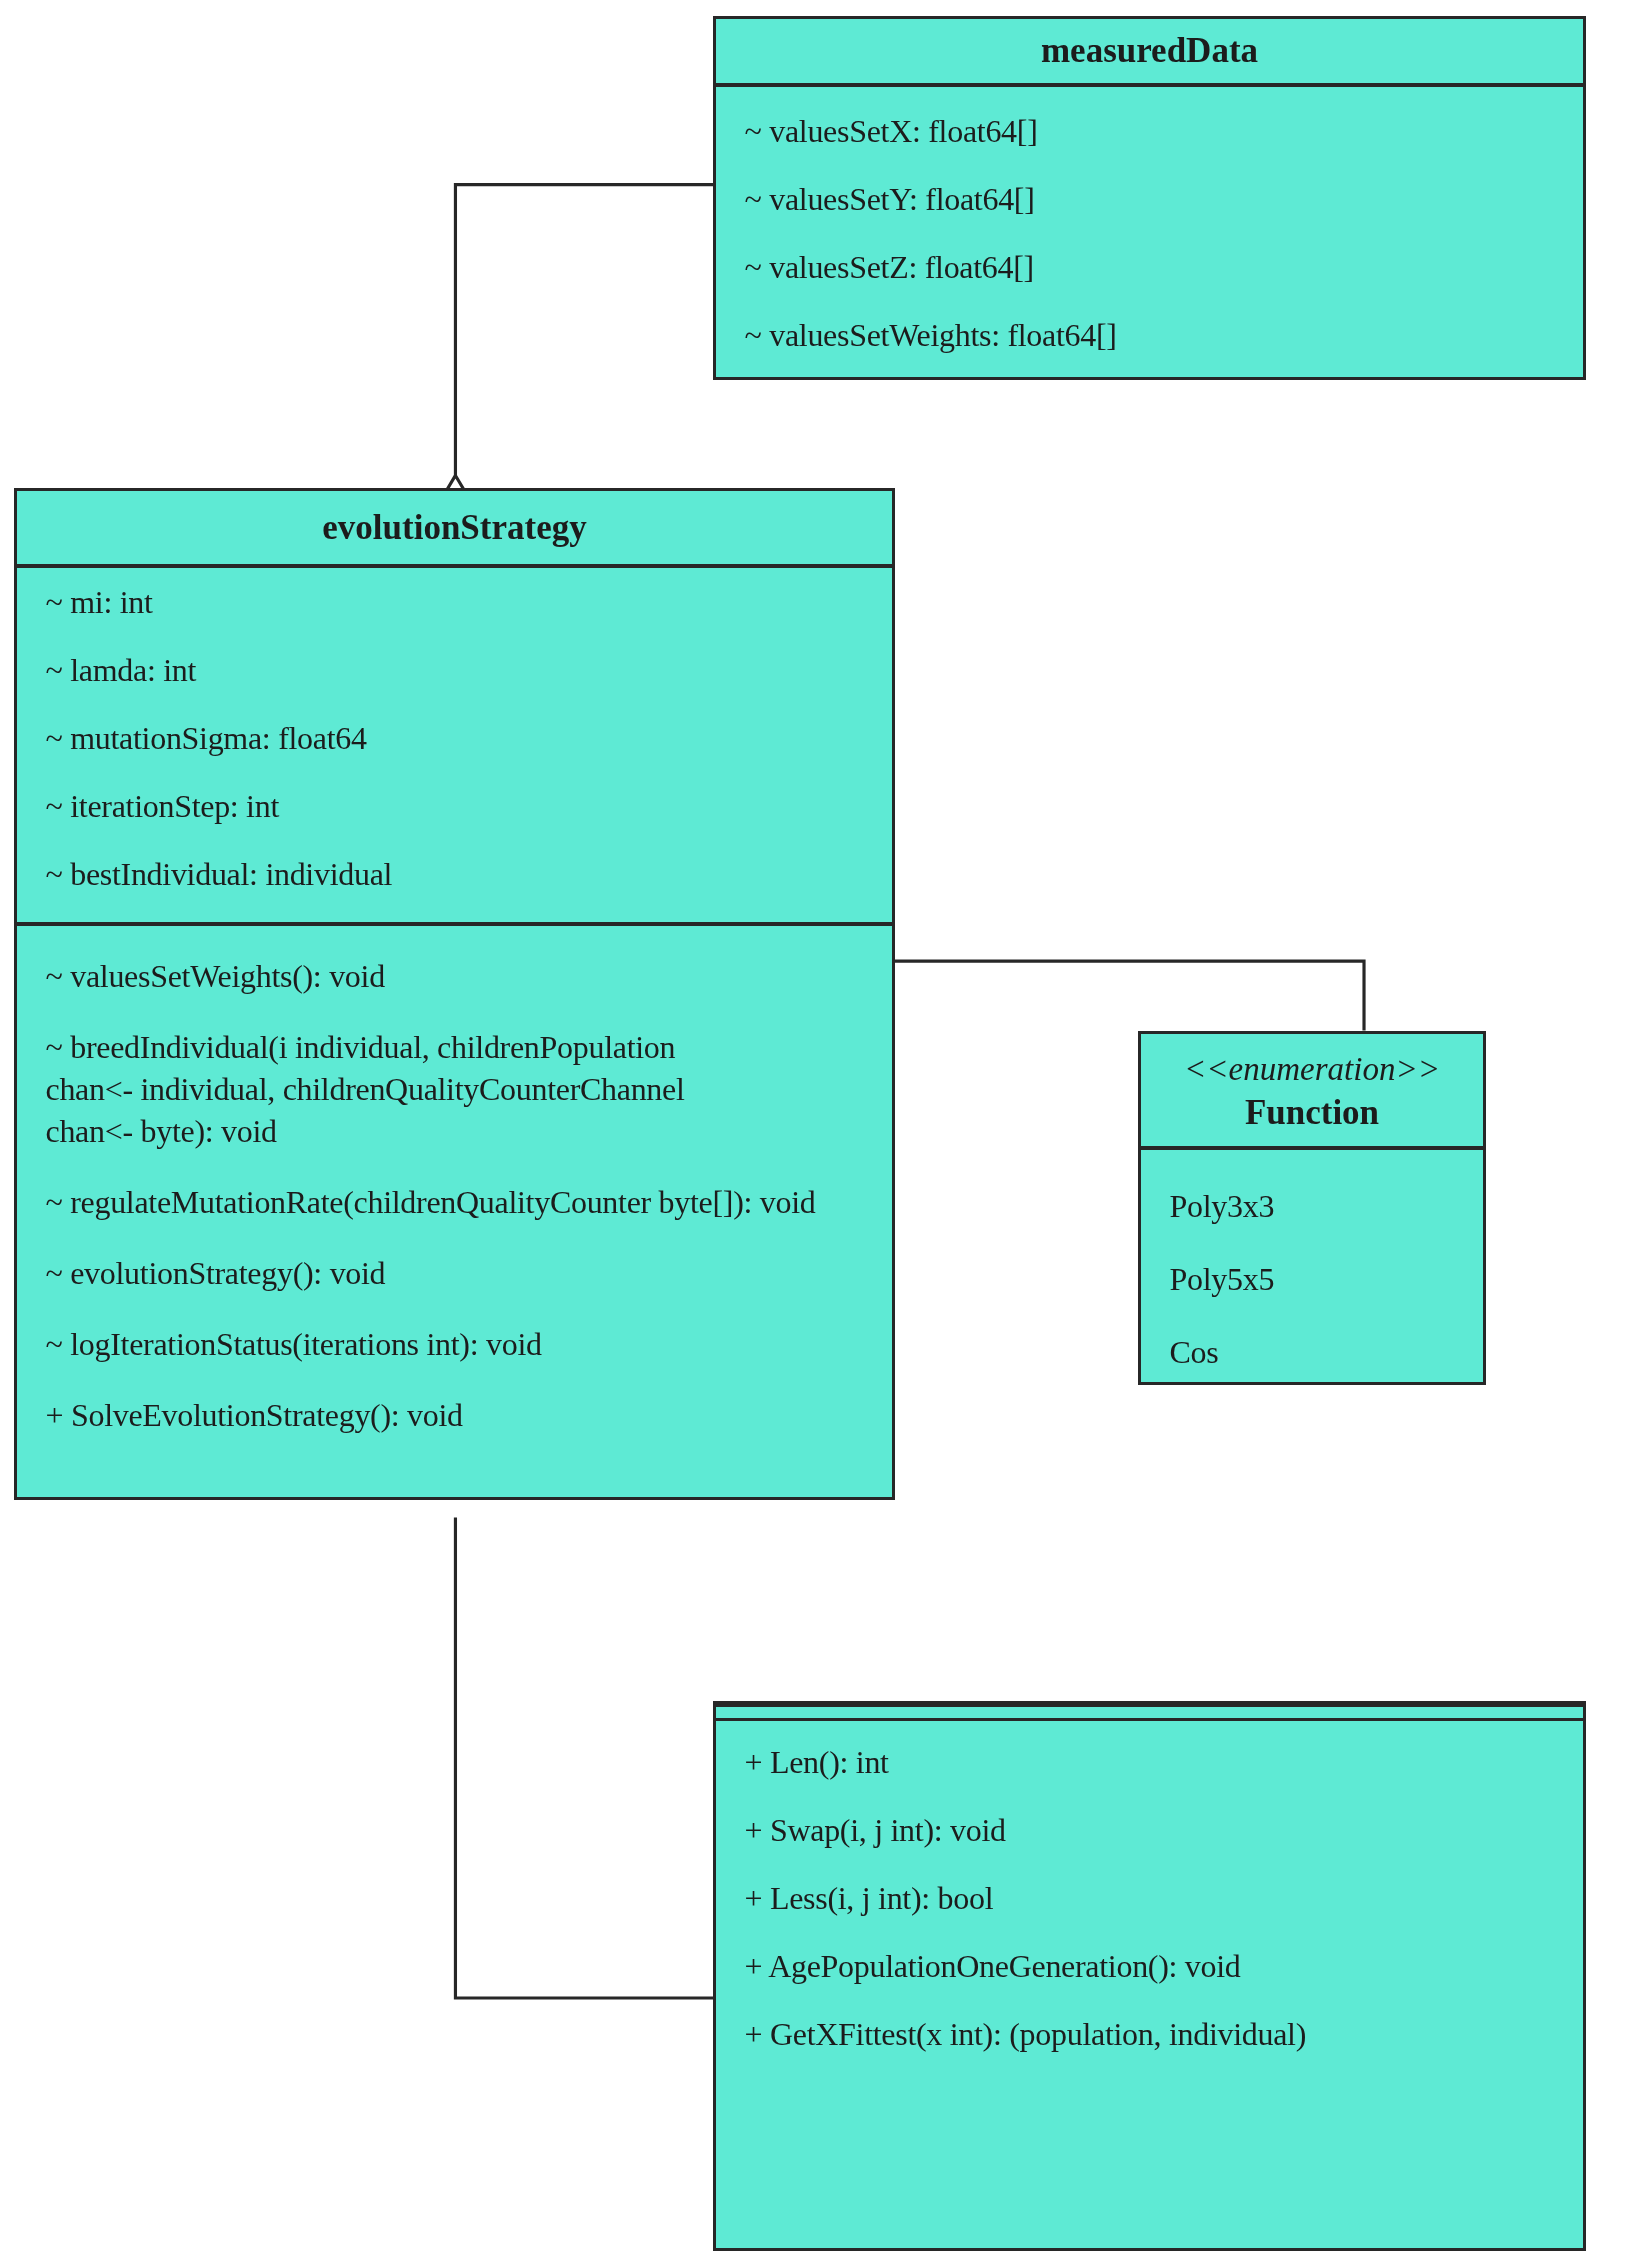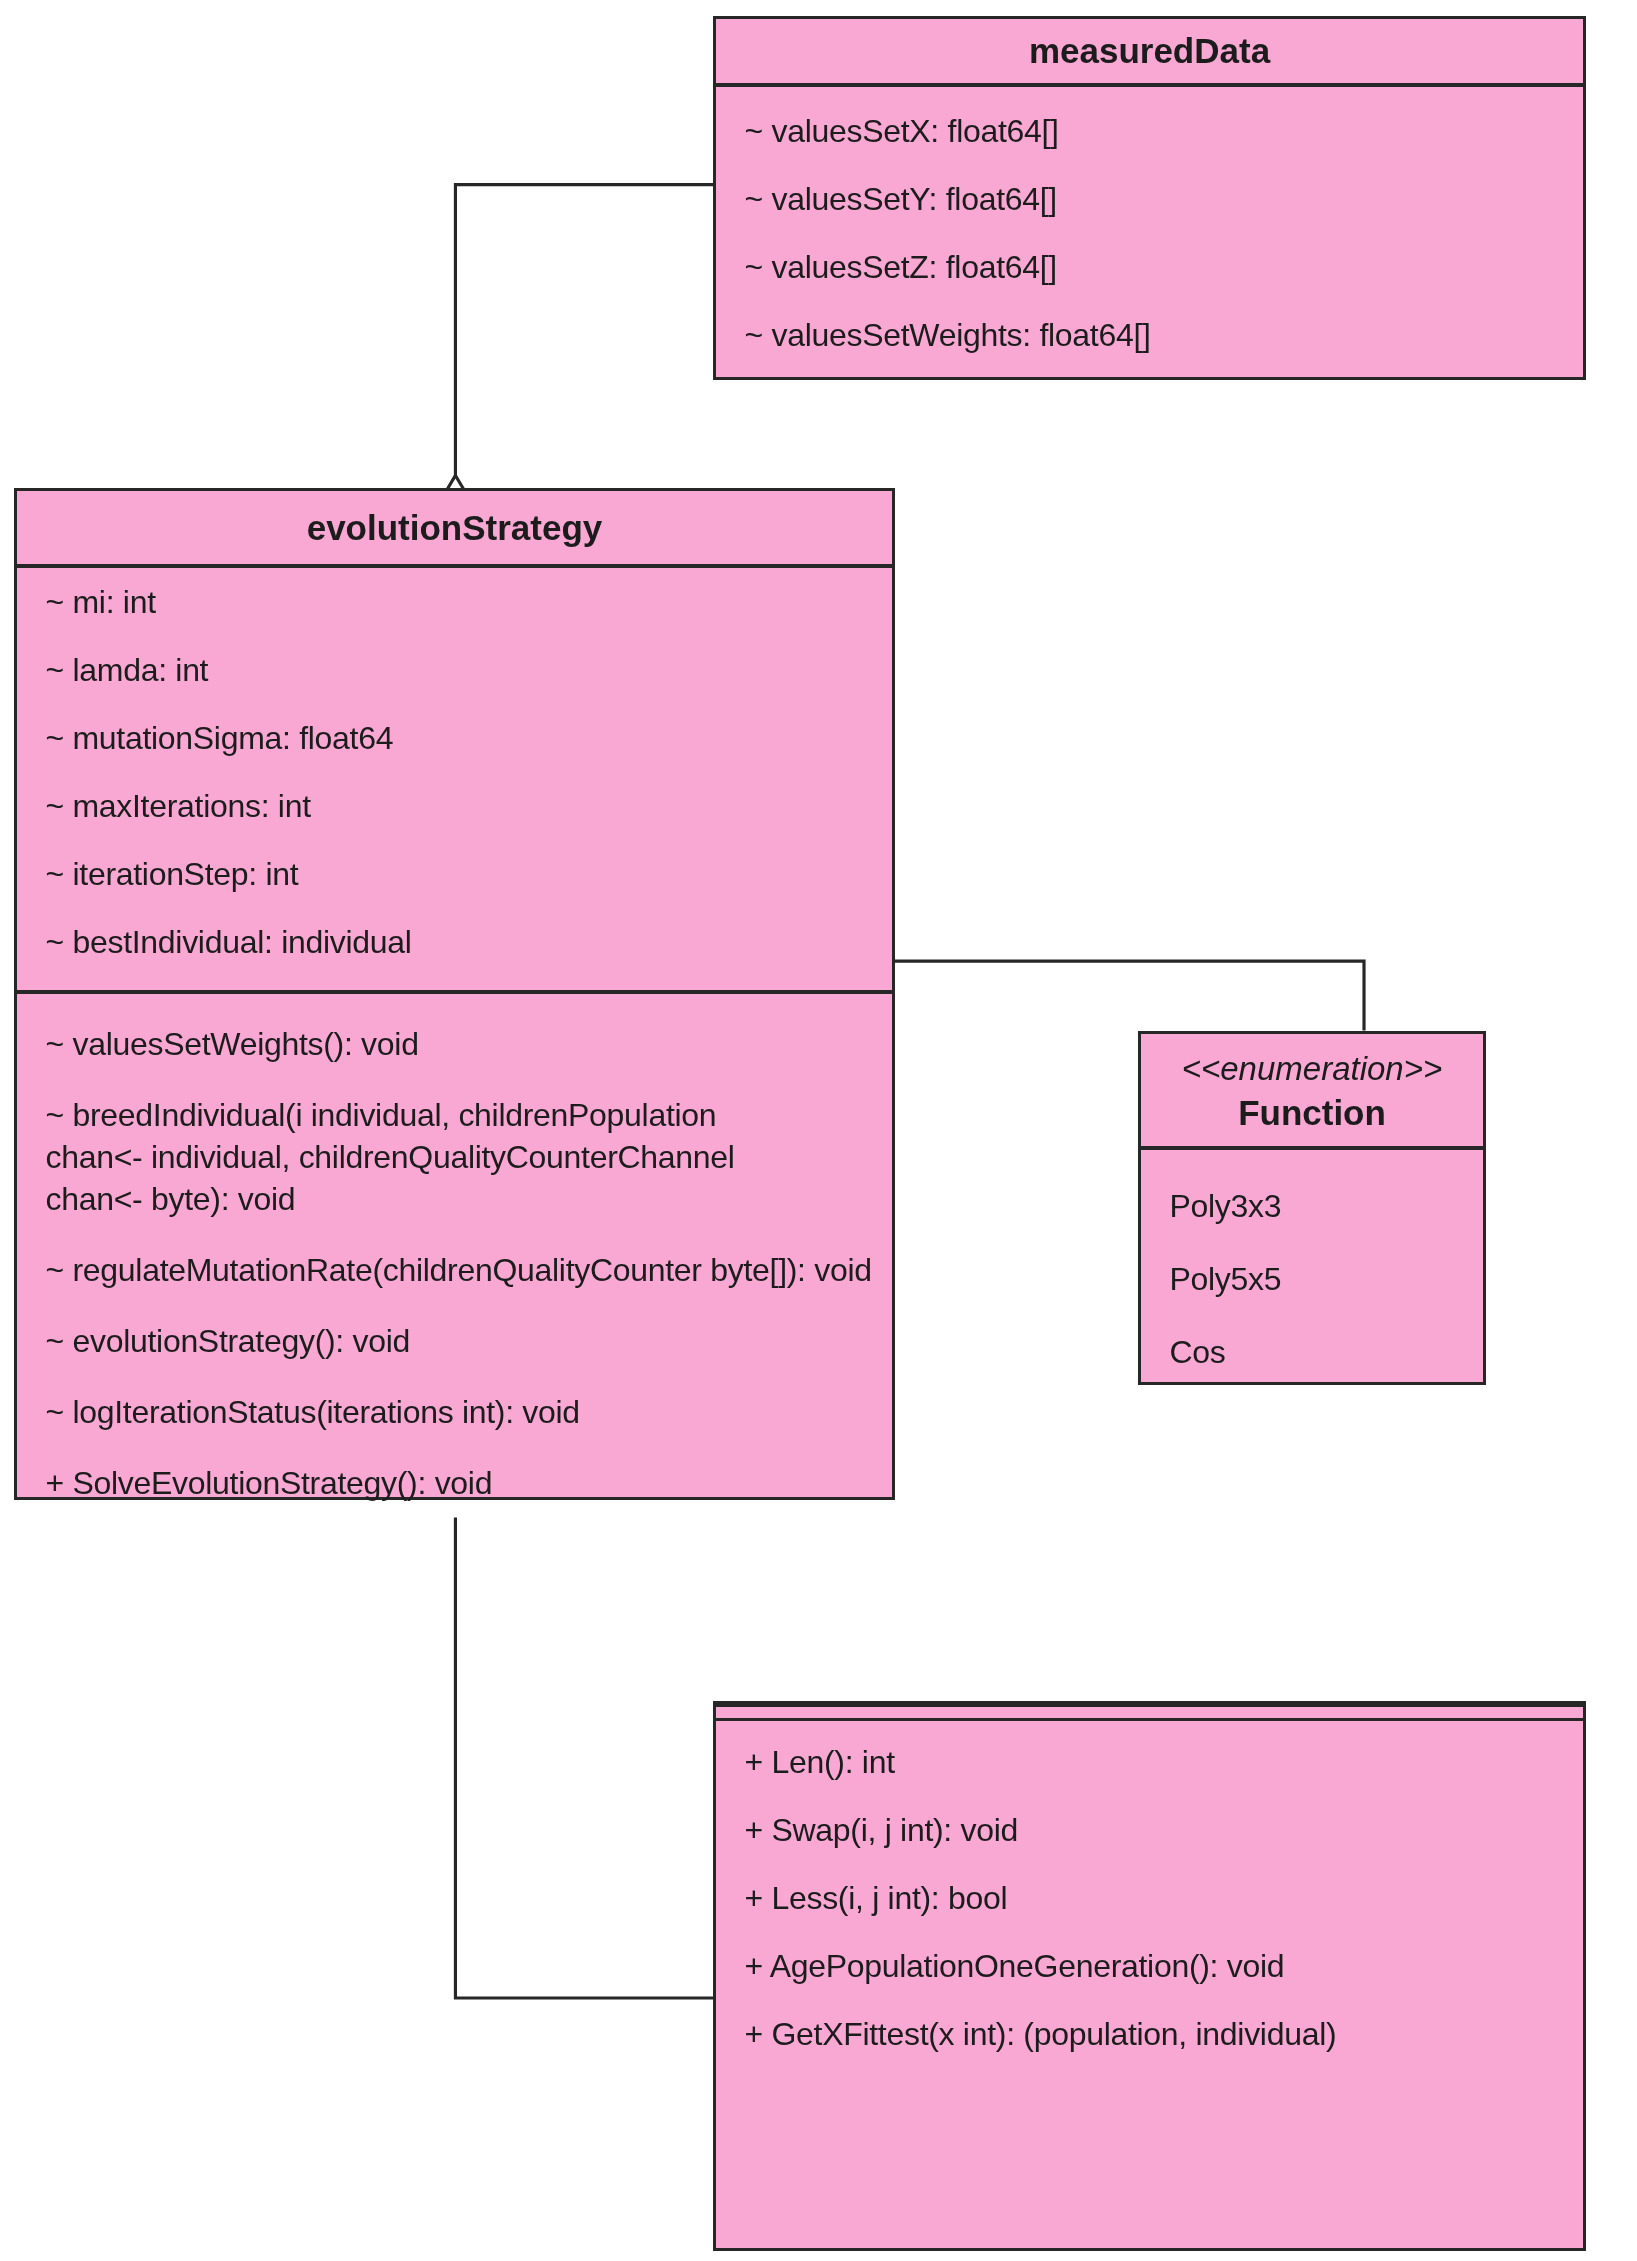--- a/index.html
+++ b/index.html
@@ -11,21 +11,22 @@
     font-family: "Liberation Sans", sans-serif;
     color: #1c1c1c;
     filter: blur(0.4px);
   }
   svg.wires { position: absolute; left: 0; top: 0; width: 1638px; height: 2261px; }
 
   .uml-box {
     position: absolute;
     box-sizing: border-box;
     border: 3.2px solid #272727;
-    background: #f9a8d4;
+    background: #5eead4;
+    font-family: Liberation Serif, serif;
   }
   .title-bar {
     display: flex; align-items: center; justify-content: center;
     font-weight: bold; font-size: 35px;
     border-bottom: 4.4px solid #272727;
     box-sizing: border-box;
   }
   .row {
     font-size: 32px; letter-spacing: -0.3px; white-space: nowrap;
     padding-left: 28.5px;
@@ -91,21 +92,20 @@
       <div class="row">~ valuesSetWeights: float64[]</div>
     </div>
   </div>
 
   <div class="uml-box" id="box-evolutionstrategy">
     <div class="title-bar">evolutionStrategy</div>
     <div class="attr-rows">
       <div class="row">~ mi: int</div>
       <div class="row">~ lamda: int</div>
       <div class="row">~ mutationSigma: float64</div>
-      <div class="row">~ maxIterations: int</div>
       <div class="row">~ iterationStep: int</div>
       <div class="row">~ bestIndividual: individual</div>
     </div>
     <div class="method-list">
       <div class="row">~ valuesSetWeights(): void</div>
       <div class="row gap">~ breedIndividual(i individual, childrenPopulation</div>
       <div class="row">chan&lt;- individual, childrenQualityCounterChannel</div>
       <div class="row">chan&lt;- byte): void</div>
       <div class="row gap">~ regulateMutationRate(childrenQualityCounter byte[]): void</div>
       <div class="row gap">~ evolutionStrategy(): void</div>

